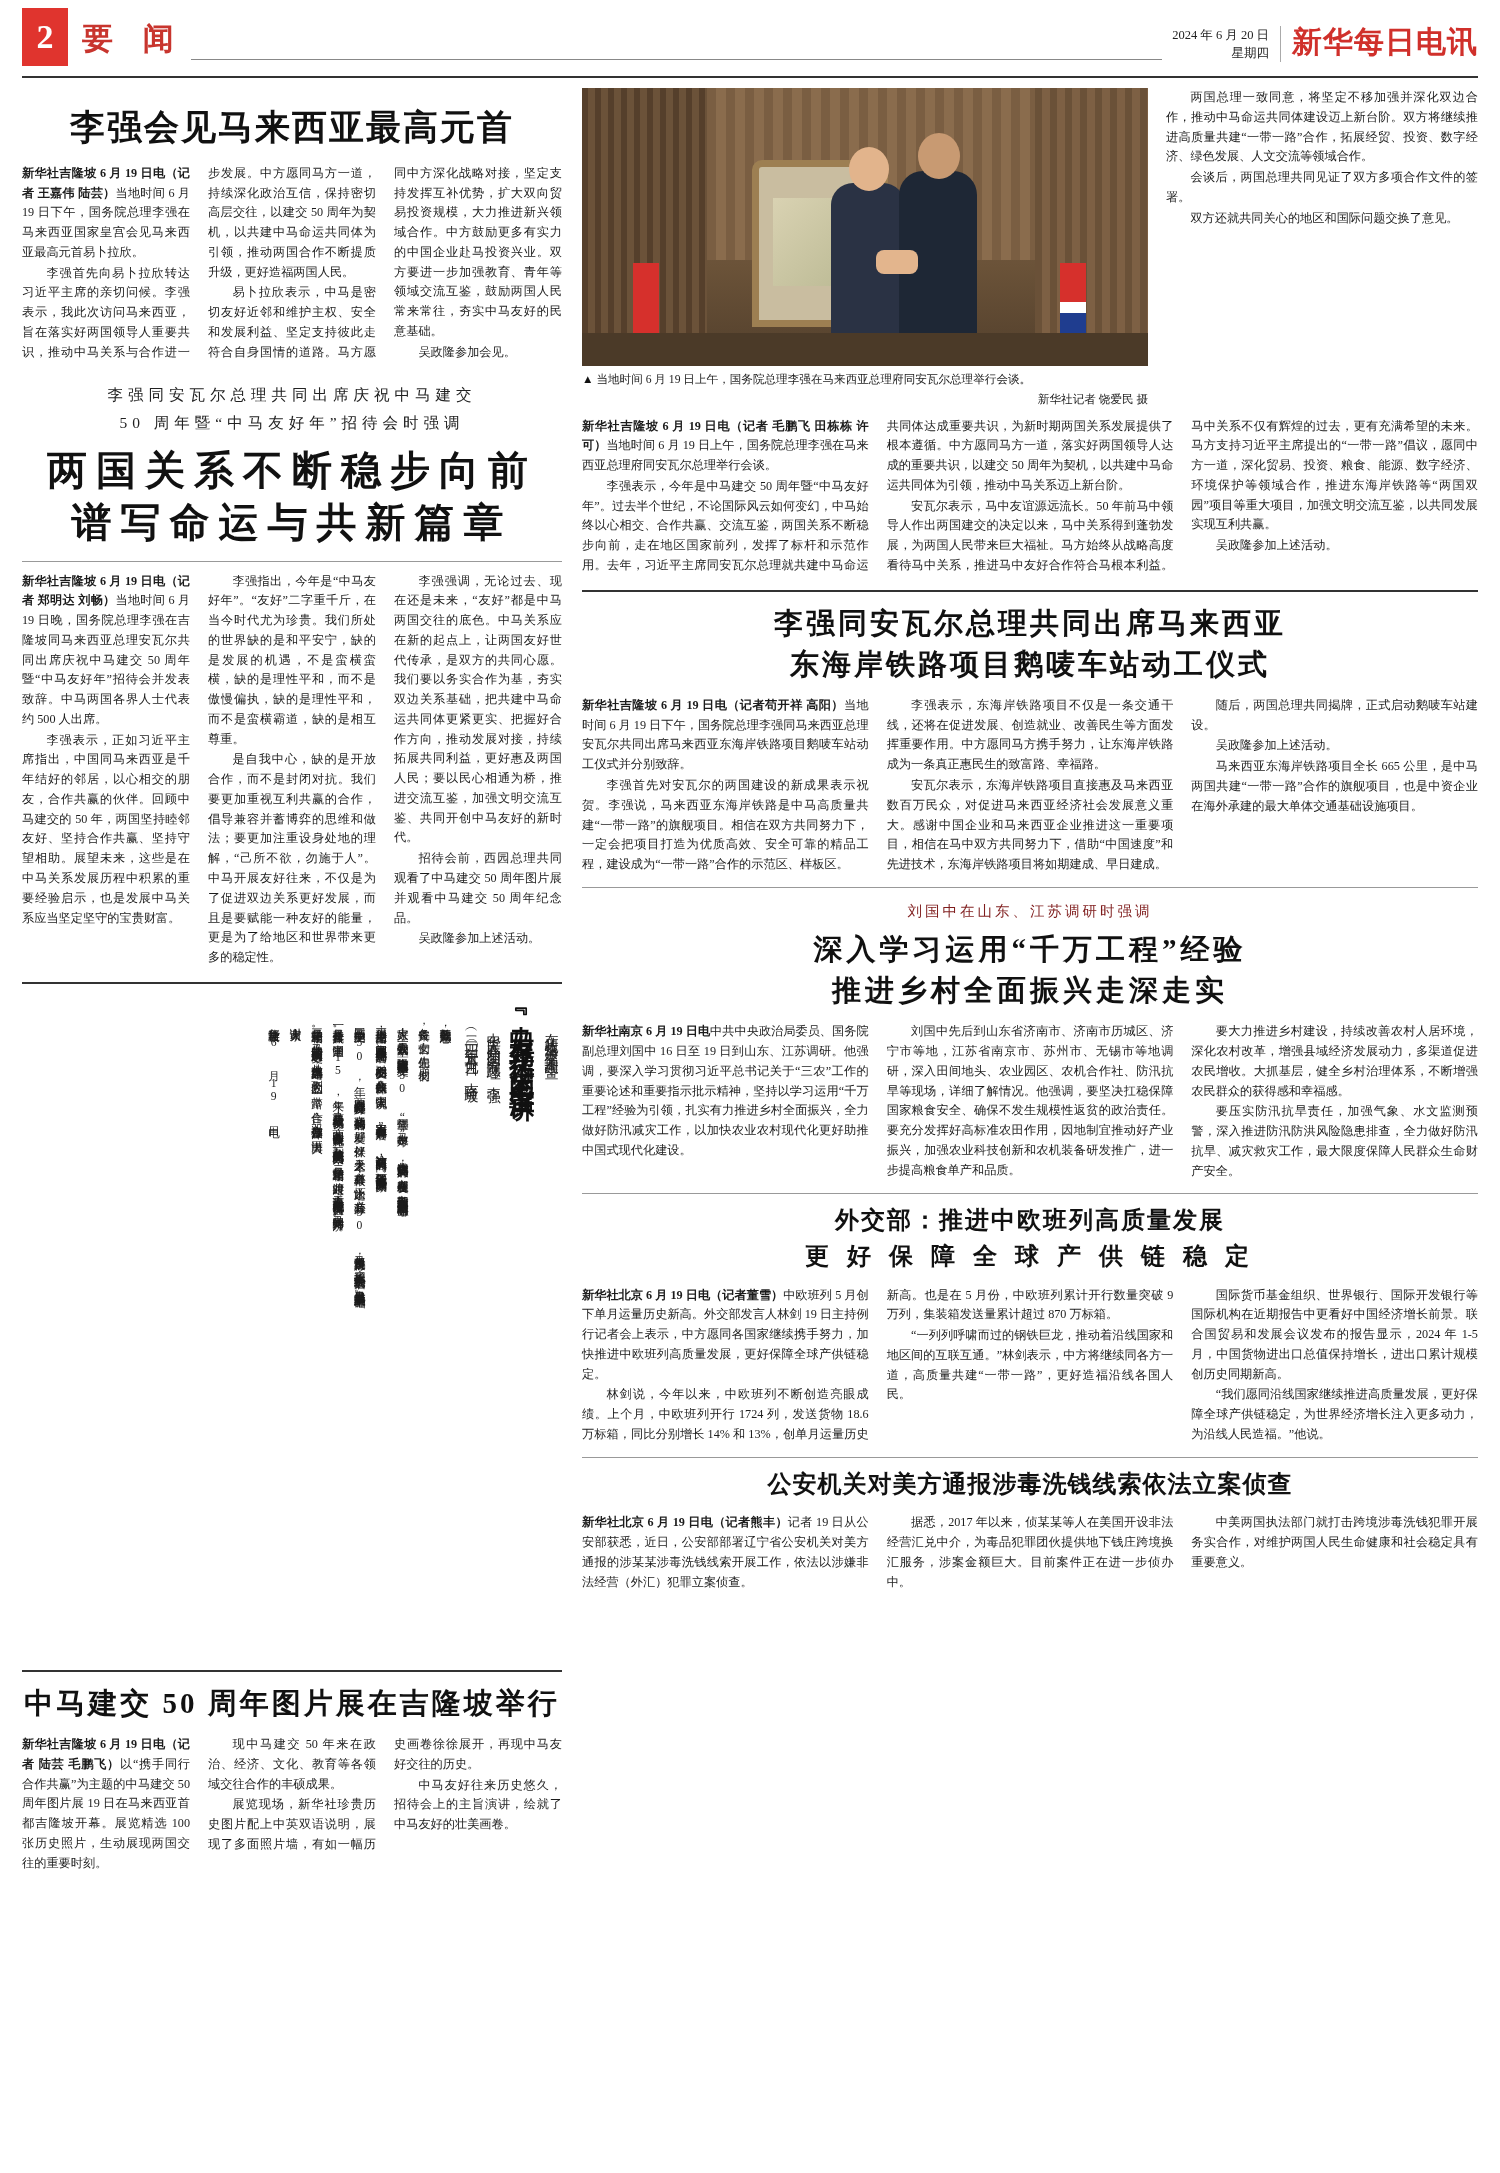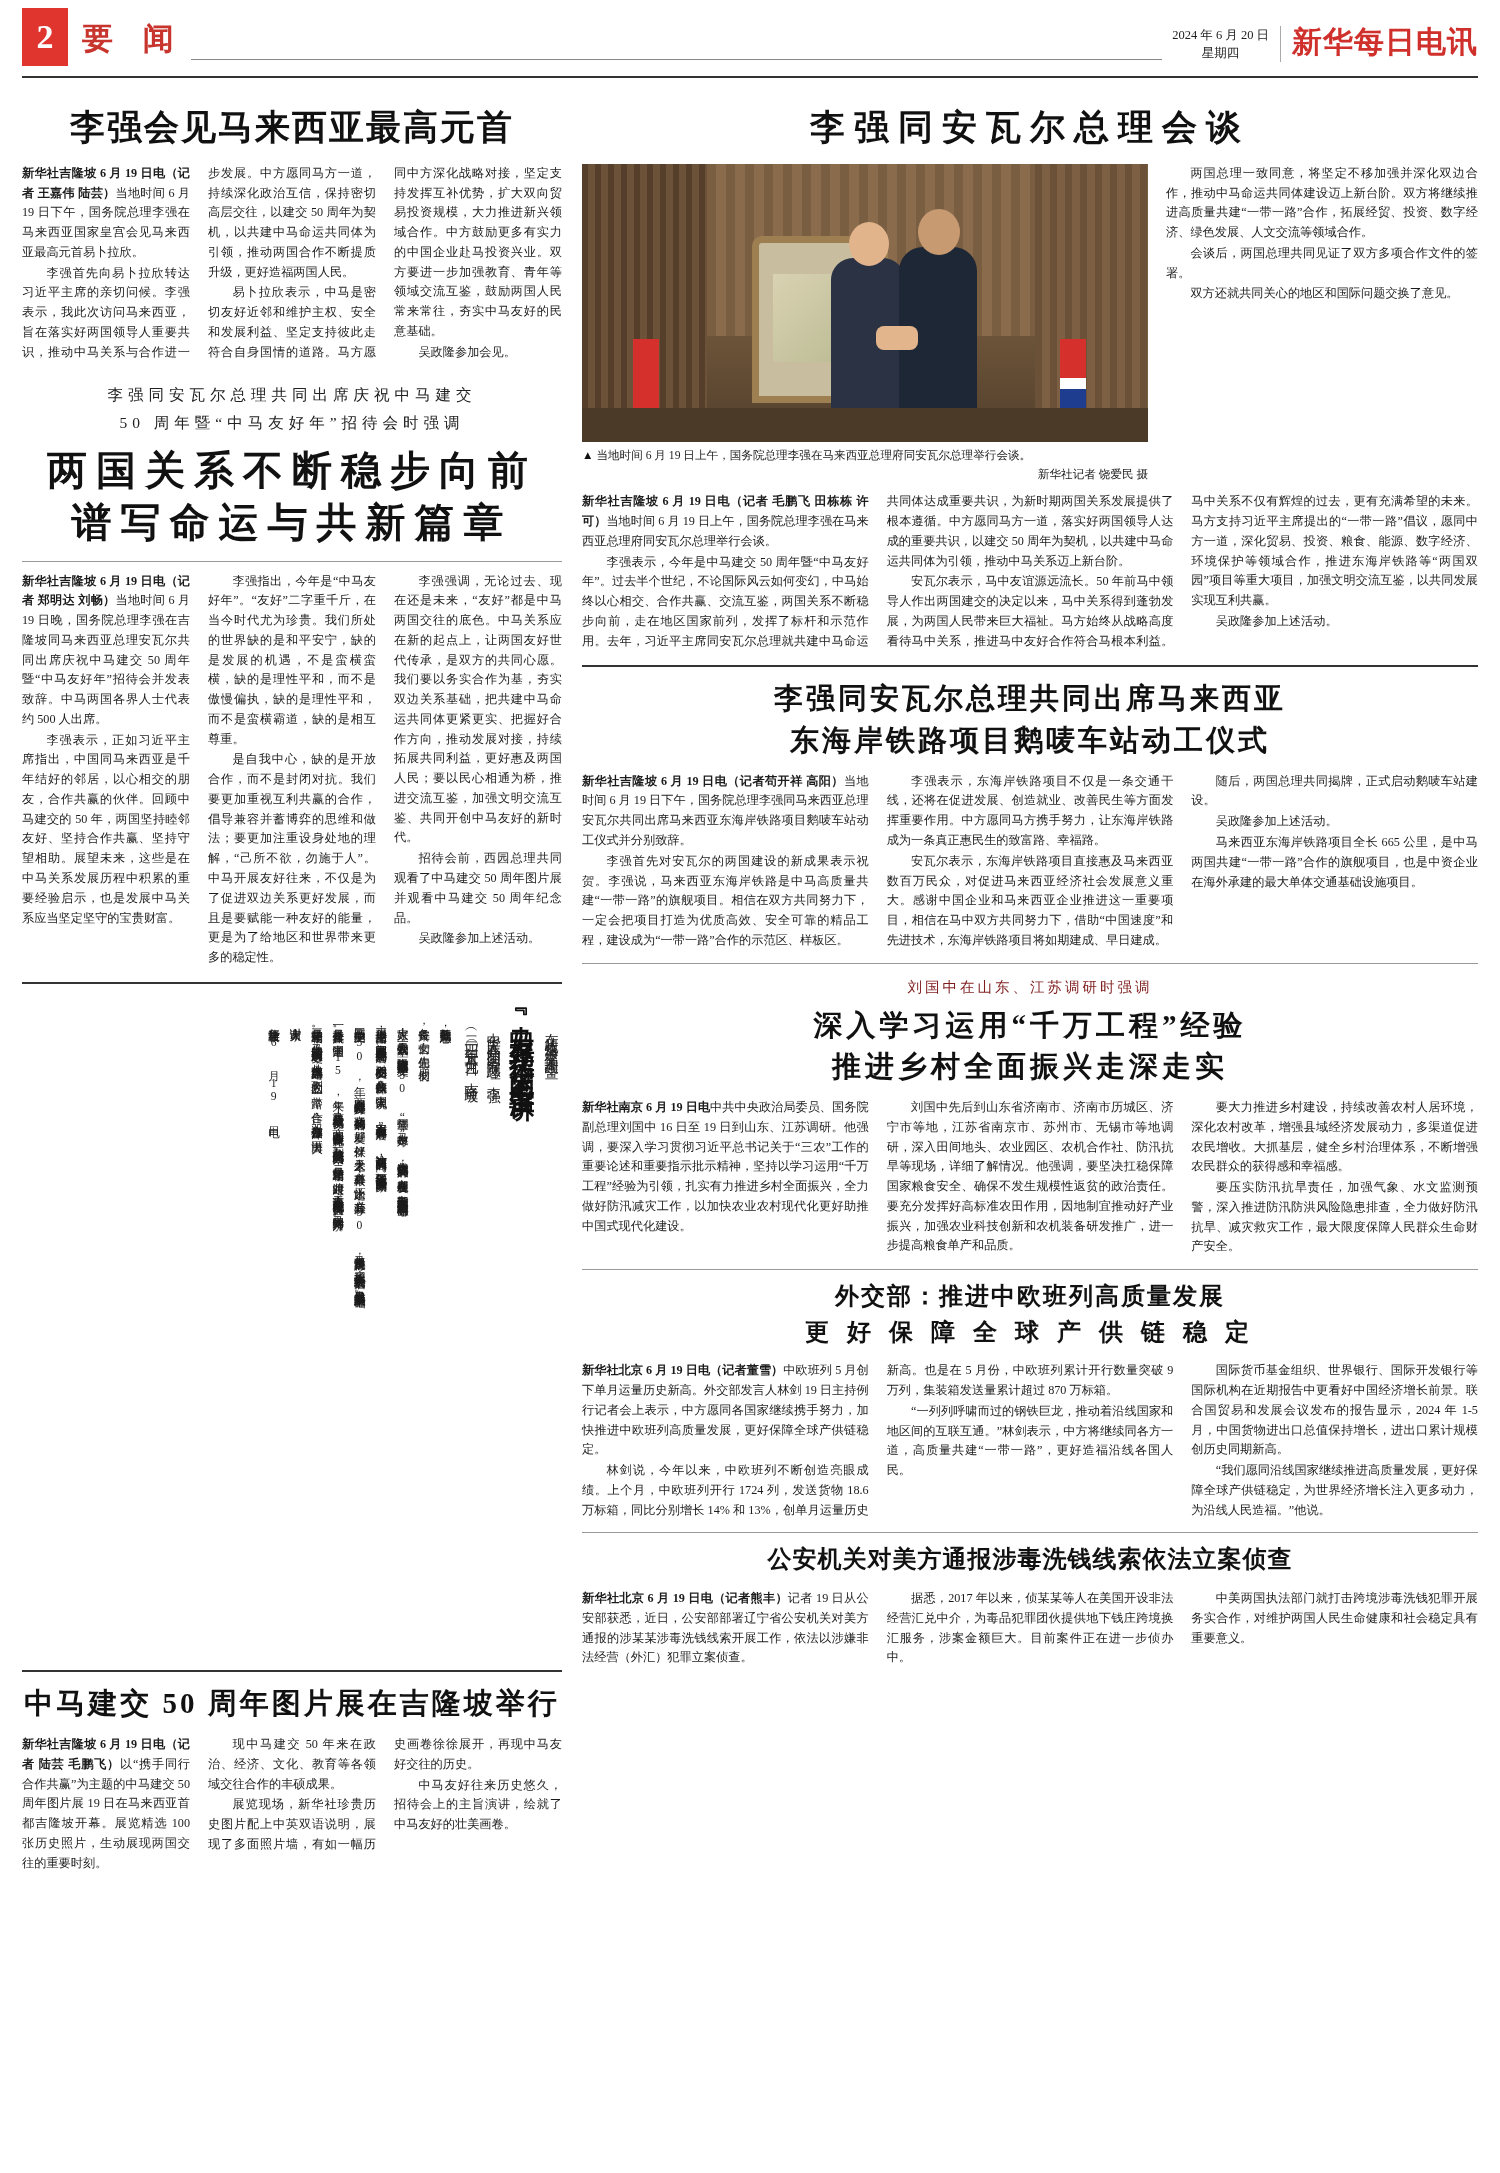--- a/index.html
+++ b/index.html
@@ -18,21 +18,21 @@
     width: 46px; height: 58px; background: #e0342e; color: #fff;
     display: flex; align-items: center; justify-content: center;
     font-size: 34px; font-weight: bold; font-family: "Liberation Serif", serif;
     margin-top: 8px;
   }
   .section-name {
     color: #c8352e; font-size: 31px; font-weight: bold; letter-spacing: 11px;
     margin-left: 14px; margin-top: 18px; font-family: "Liberation Serif", serif;
   }
   .masthead-rule { flex: 1; border-bottom: 1.5px solid #888; margin: 0 10px 14px 6px; align-self: flex-end; }
-  .date-block { text-align: center; font-size: 12.5px; line-height: 1.45; margin-top: 26px; padding-right: 11px; border-right: 1px solid #aaa; color: #222; }
+  .date-block { text-align: right; font-size: 12.5px; line-height: 1.45; margin-top: 26px; padding-right: 11px; border-right: 1px solid #aaa; color: #222; }
   .brand { color: #d0302b; font-size: 30px; font-weight: bold; letter-spacing: 1px; margin-left: 11px; margin-top: 22px; font-family: "Liberation Serif", serif; white-space: nowrap; text-align: center; }
 
   .top-rule { border-bottom: 2.5px solid #333; margin: 2px 0 0 0; }
 
   
   .main-grid { display: flex; gap: 0; margin-top: 10px; }
   .col-left  { width: 540px; }
   .col-right { width: 896px; margin-left: 20px; }
 
   
@@ -186,21 +186,20 @@
           <p>现中马建交 50 年来在政治、经济、文化、教育等各领域交往合作的丰硕成果。</p>
           <p>展览现场，新华社珍贵历史图片配上中英双语说明，展现了多面照片墙，有如一幅历史画卷徐徐展开，再现中马友好交往的历史。</p>
           <p>中马友好往来历史悠久，招待会上的主旨演讲，绘就了中马友好的壮美画卷。</p>
         </div>
       </div>
     </div>
 
     <div class="col-right">
 
       <div>
-        <div class="hl-xl" style="margin:18px 0 14px;letter-spacing:9px;">李强同安瓦尔总理会谈</div>
 
         <div style="display:flex;gap:18px;">
           <div style="width:566px;">
             <div class="photo-wrap">
               <div class="photo">
                 <div class="ph-wallL"></div>
                 <div class="ph-wallR"></div>
                 <div class="ph-panel"></div>
                 <div class="ph-chair"></div>
                 <div class="ph-flag"></div>

